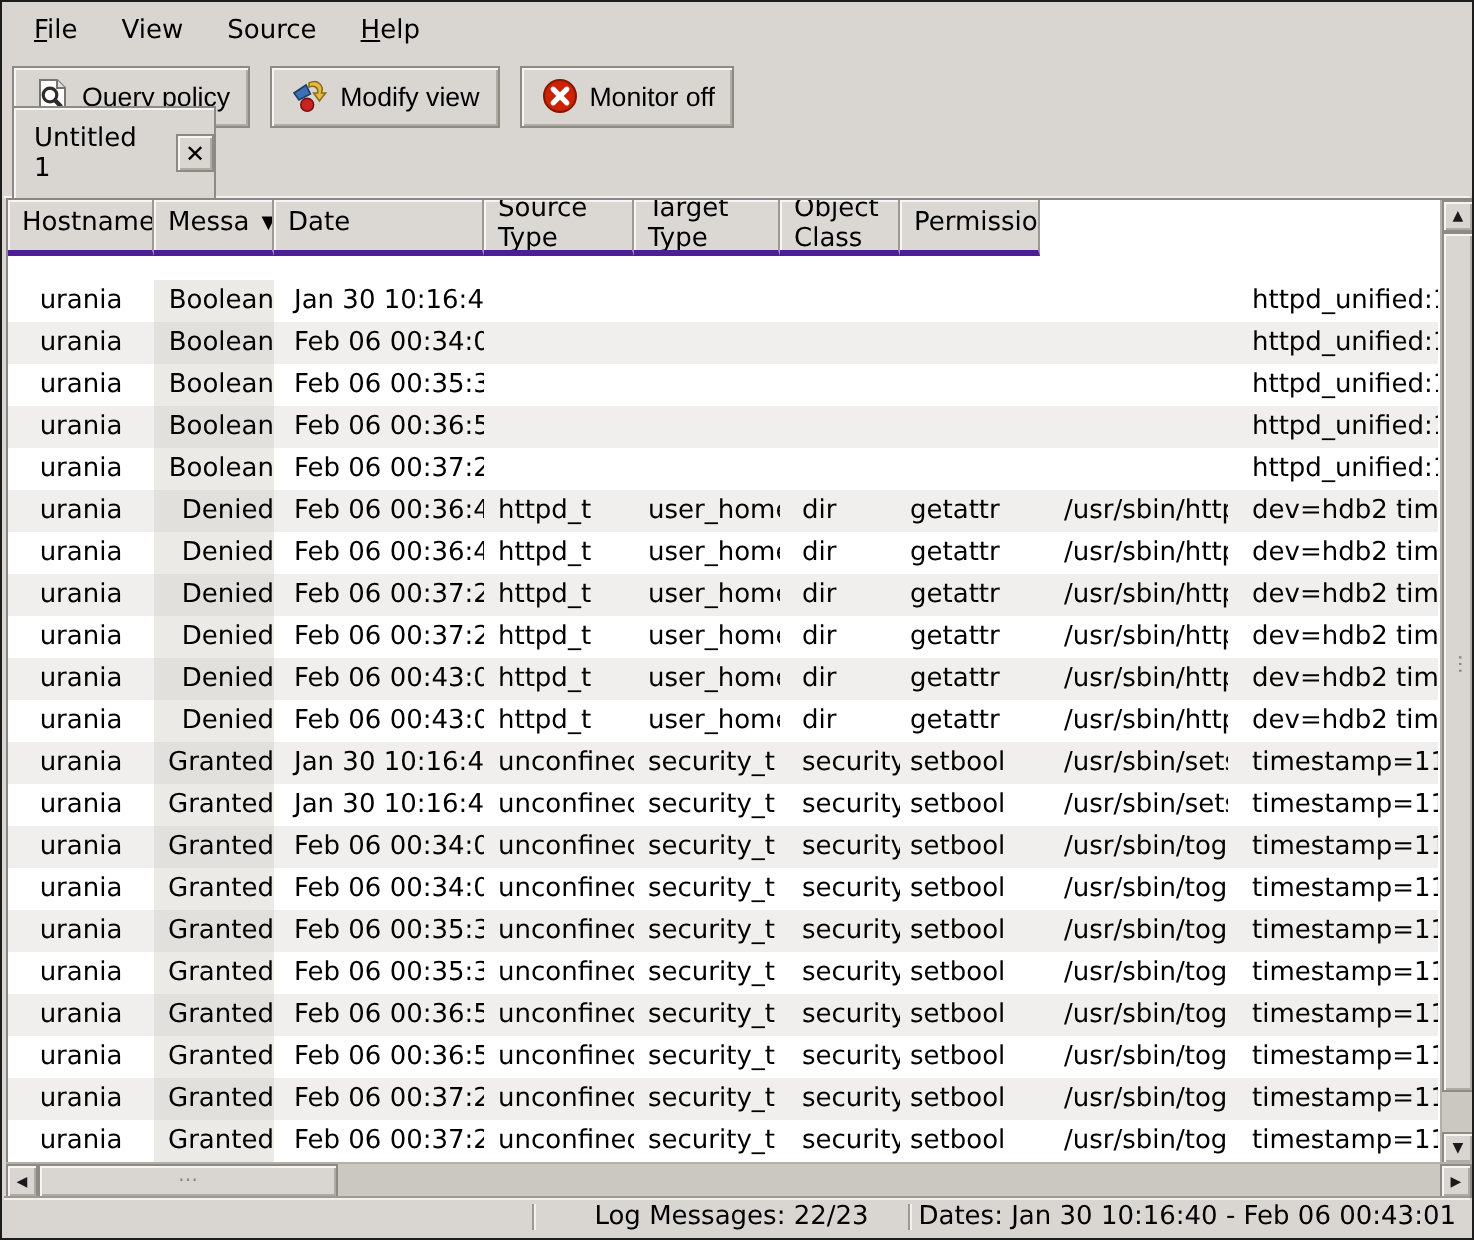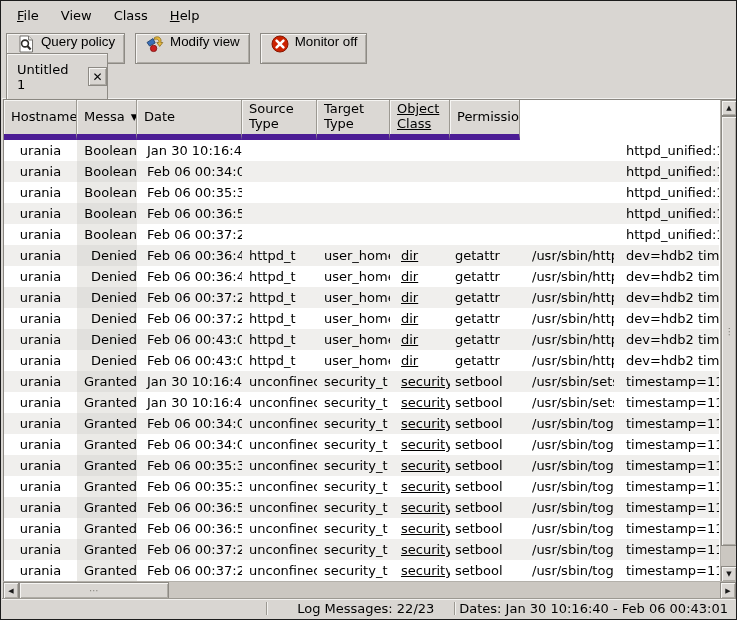--- a/index.html
+++ b/index.html
@@ -9,21 +9,21 @@
     position:relative; width:737px; height:620px; background:#d9d6d2;
     border:1px solid #1c1c1c; overflow:hidden;
   }
   
   .menubar { position:absolute; left:1px; top:1px; right:1px; height:26px; display:flex; align-items:center; padding-left:4px; background:#d9d6d2; }
   .menu-item { padding:4px 11px; cursor:default; }
   .menu-item .mn { text-decoration:underline; }
   
   .toolbar { position:absolute; left:1px; top:27px; right:1px; height:40px; display:flex; align-items:center; padding-left:4px; }
   .tbtn {
-    display:inline-flex; align-items:flex-start; gap:5px; height:31px; padding:0 9px; margin-right:10px;
+    display:inline-flex; align-items:center; gap:5px; height:31px; padding:0 9px; margin-right:10px;
     background:#d9d6d2; border:1px solid #8d8a84;
     box-shadow: inset 1px 1px 0 #f6f5f3, inset -1px -1px 0 #aeaba5;
   }
   .tbtn svg { display:block; }
   
   .tabbar { position:absolute; left:1px; top:67px; right:1px; height:31px; border-bottom:1px solid #f2f1ef; }
   .tab {
     position:absolute; left:4px; bottom:-1px; height:46px; width:102px;
     display:flex; align-items:center; padding-left:10px; gap:8px;
     background:#d9d6d2; border:1px solid #8d8a84; border-bottom:none;
@@ -34,33 +34,33 @@
     background:#d9d6d2; border:1px solid #8d8a84; box-shadow: inset 1px 1px 0 #f6f5f3, inset -1px -1px 0 #aeaba5;
     font-weight:bold; font-size:12px; line-height:1;
   }
   
   .tframe {
     position:absolute; left:2px; top:98px; width:733px; height:482px;
     background:#fff; border-left:1px solid #8a8781; border-top:1px solid #8a8781; overflow:hidden;
   }
   .thead { position:absolute; left:0; top:0; width:715px; height:40px; display:flex; }
   .hcell {
-    flex:none; height:40px; display:flex; align-items:center; padding-left:7px;
-    background:#dbd8d4; border-right:1px solid #9c9992; border-bottom:6px solid #4c1d95;
+    flex:none; height:28px; display:flex; align-items:center; padding-left:7px;
+    background:#dbd8d4; border-right:1px solid #9c9992; border-bottom:3px solid #4c1d95;
     box-shadow: inset 1px 1px 0 #f6f5f3; line-height:1.15; overflow:hidden;
   }
   .sort { margin-left:6px; font-size:9px; }
   .tbody { position:absolute; left:0; top:40px; width:715px; height:442px; overflow:hidden; background:#fff; }
   .trow { display:flex; height:21px; background:#ffffff; }
   .trow.alt { background:#f0efed; }
   .tcell { flex:none; height:21px; line-height:21px; overflow:hidden; white-space:nowrap; }
   .tcell.sorted { background:#ebeae7; }
   .trow.alt .tcell.sorted { background:#e1e0dd; }
   .c0{width:73px;} .c1{width:60px;} .c2{width:105px;} .c3{width:75px;} .c4{width:73px;}
-  .c5{width:60px;text-decoration:underline;} .c6{width:70px;} .c7{width:94px;} .c8{width:105px;}
+  .c5{width:60px;} .c6{width:70px;} .c7{width:94px;} .c8{width:105px;}
   .tcell.c0{text-align:center;} .tcell.c1{text-align:right;}
   .tcell.c2{padding-left:10px;} .tcell.c3{padding-left:7px;} .tcell.c4{padding-left:7px;}
   .tcell.c5{padding-left:11px;} .tcell.c6{padding-left:5px;} .tcell.c7{padding-left:12px;} .tcell.c8{padding-left:12px;}
   
   .sb-btn {
     position:absolute; background:#d9d6d2; border:1px solid #8d8a84;
     box-shadow: inset 1px 1px 0 #f6f5f3, inset -1px -1px 0 #aeaba5;
     display:flex; align-items:center; justify-content:center; font-size:7px; color:#1a1a1a;
   }
   .sb-thumb {
@@ -89,21 +89,21 @@
   .st-div { position:absolute; top:3px; bottom:3px; width:2px; border-left:1px solid #9c9992; border-right:1px solid #f2f1ef; }
 </style>
 </head>
 <body>
 
 <div id="window">
 
   <div class="menubar">
     <span class="menu-item"><span class="mn">F</span><span>ile</span></span>
     <span class="menu-item"><span class="mn"></span><span>View</span></span>
-    <span class="menu-item"><span class="mn"></span><span>Class</span></span>
+    <span class="menu-item"><span class="mn"></span><span>Source</span></span>
     <span class="menu-item"><span class="mn">H</span><span>elp</span></span>
   </div>
 
   <div class="toolbar">
     <button class="tbtn">
       <span>
         <svg width="20" height="20" viewBox="0 0 20 20">
           <path d="M4 2 h8.5 l4 4 v12 H4 z" fill="#ffffff" stroke="#777571" stroke-width="1"></path>
           <path d="M12.5 2 v4 h4" fill="#e4e2de" stroke="#777571" stroke-width="1"></path>
           <circle cx="9" cy="9.5" r="3.4" fill="none" stroke="#2e2c29" stroke-width="1.6"></circle>

